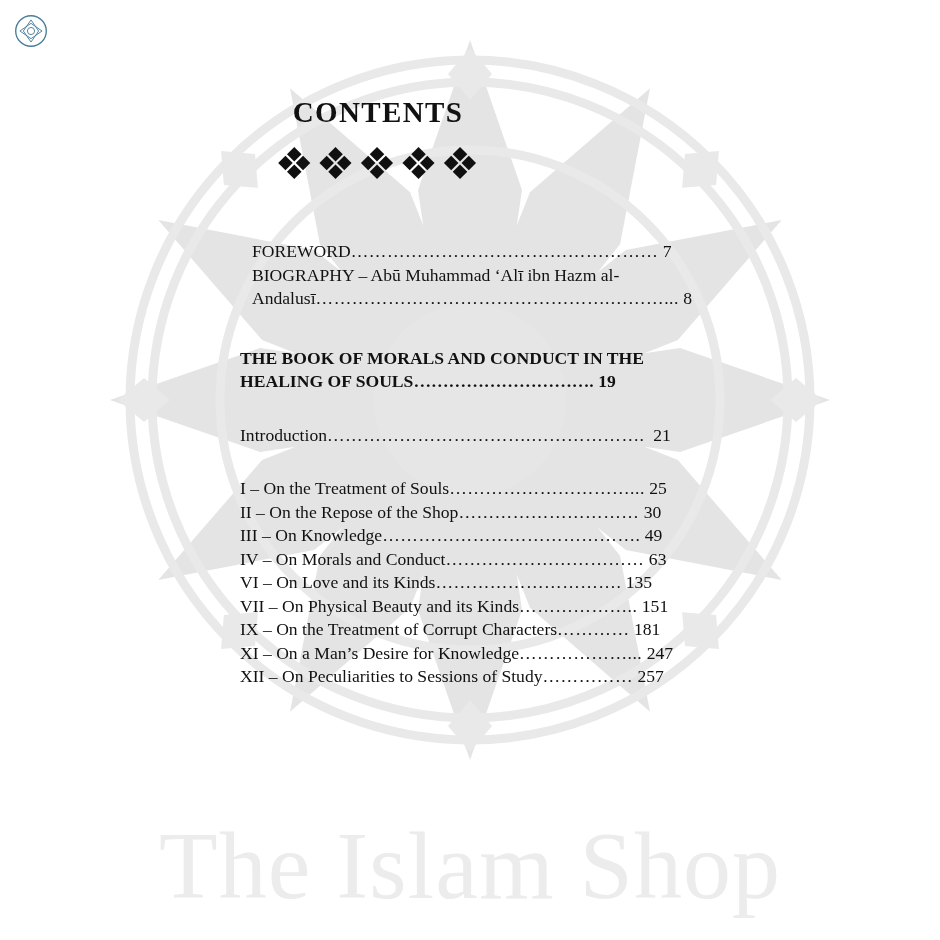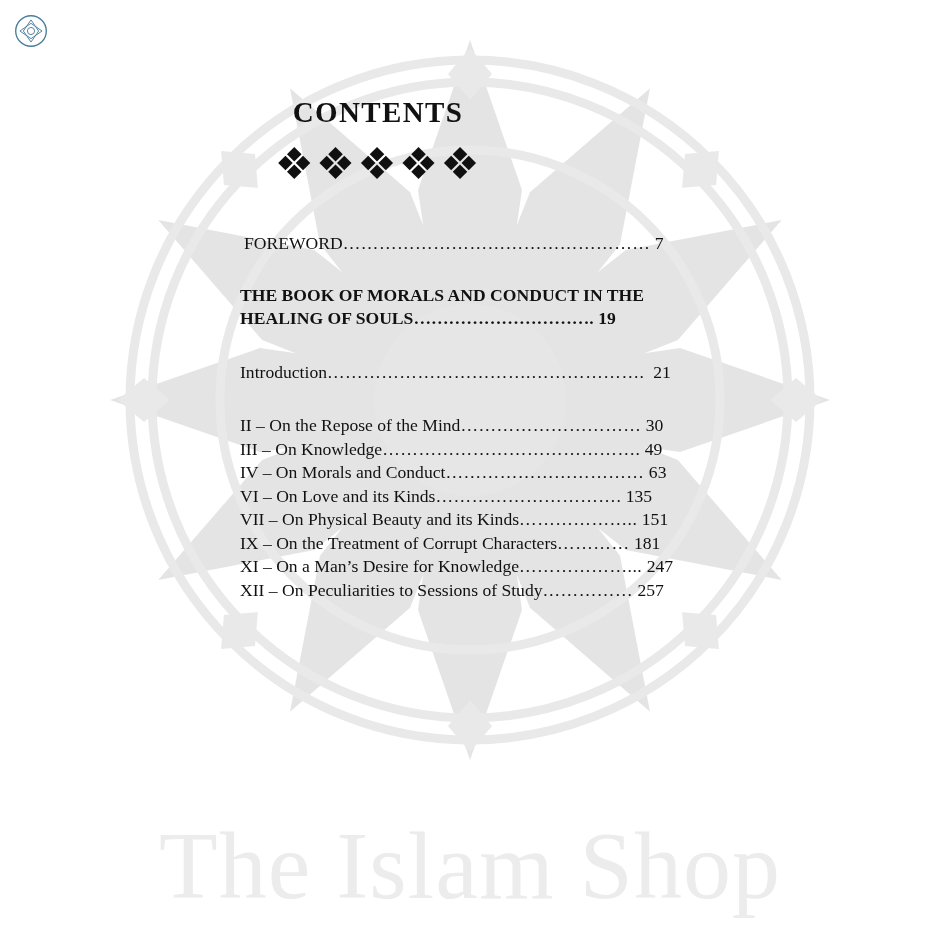--- a/index.html
+++ b/index.html
@@ -88,21 +88,21 @@
 
   #toc {
     position: absolute;
     left: 240px;
     top: 228px;
     width: 458px;
     font-size: 17.6px;
     line-height: 23.5px;
   }
 
-  .toc-block { margin: 4px; }
+  .toc-block { margin: 12px; }
 
   .entry {
     display: block;
     white-space: nowrap;
     position: relative;
   }
   .entry .lbl { }
   .entry .dots { letter-spacing: 0.5px; }
   .entry .pg { }
 
@@ -218,39 +218,45 @@
   <div id="contents-title">CONTENTS</div>
 
   <div id="ornament-divider">❖❖❖❖❖</div>
 
   <div id="toc">
 
     <div class="toc-block">
       <div class="entry">
         <span class="lbl">FOREWORD</span><span class="dots">……………………………………………</span>&nbsp;<span class="pg">7</span>
       </div>
+      <div class="entry wrapped">
+        <span class="lbl">BIOGRAPHY – Abū Muhammad ‘Alī ibn Hazm al-Andalusī</span><span class="dots">………………………………………….………...</span>&nbsp;<span class="pg">8</span>
+      </div>
     </div>
 
     <div class="gap-md"></div>
 
     <div class="bold-entry">
       <span class="lbl">THE BOOK OF MORALS AND CONDUCT IN THE HEALING OF SOULS</span><span class="dots">………………………….</span>&nbsp;<span class="pg">19</span>
     </div>
 
     <div class="gap-lg"></div>
 
     <div class="entry">
       <span class="lbl">Introduction</span><span class="dots">…………………………….……………….</span>&nbsp;&nbsp;<span class="pg">21</span>
     </div>
 
     <div class="gap-lg"></div>
 
     <div class="chapter-list">
       <div class="entry">
-        <span class="lbl">II – On the Repose of the Mind</span><span class="dots">…………………………</span>&nbsp;<span class="pg">30</span>
+        <span class="lbl">I – On the Treatment of Souls</span><span class="dots">…………………………...</span>&nbsp;<span class="pg">25</span>
+      </div>
+      <div class="entry">
+        <span class="lbl">II – On the Repose of the Shop</span><span class="dots">…………………………</span>&nbsp;<span class="pg">30</span>
       </div>
       <div class="entry">
         <span class="lbl">III – On Knowledge</span><span class="dots">…………………………………….</span>&nbsp;<span class="pg">49</span>
       </div>
       <div class="entry">
         <span class="lbl">IV – On Morals and Conduct</span><span class="dots">……………………………</span>&nbsp;<span class="pg">63</span>
       </div>
       <div class="entry">
         <span class="lbl">VI – On Love and its Kinds</span><span class="dots">………………………….</span>&nbsp;<span class="pg">135</span>
       </div>

